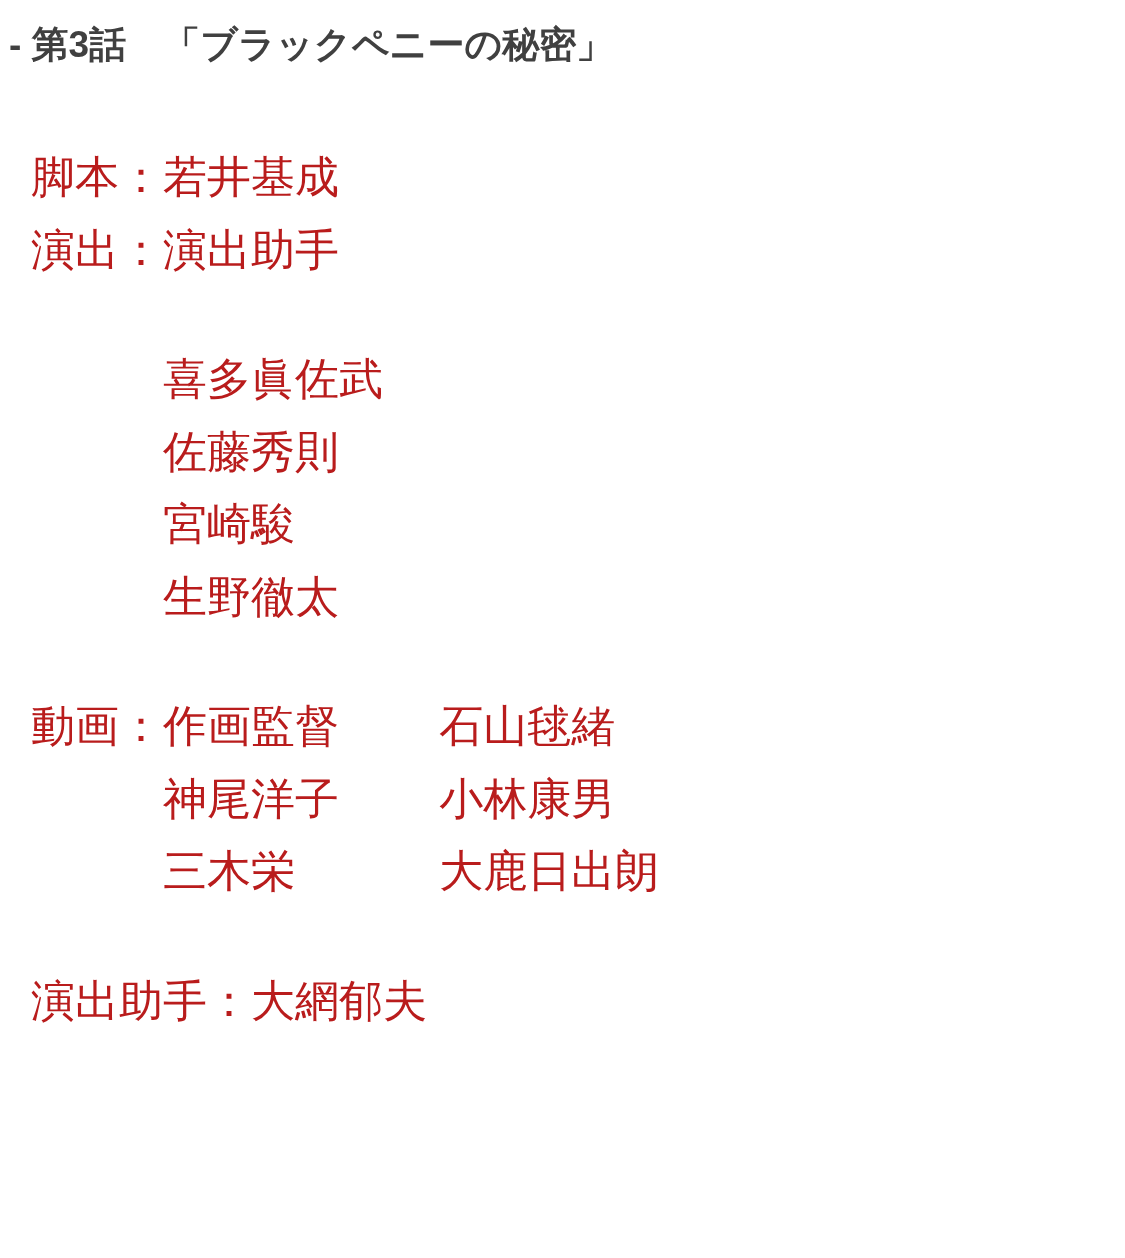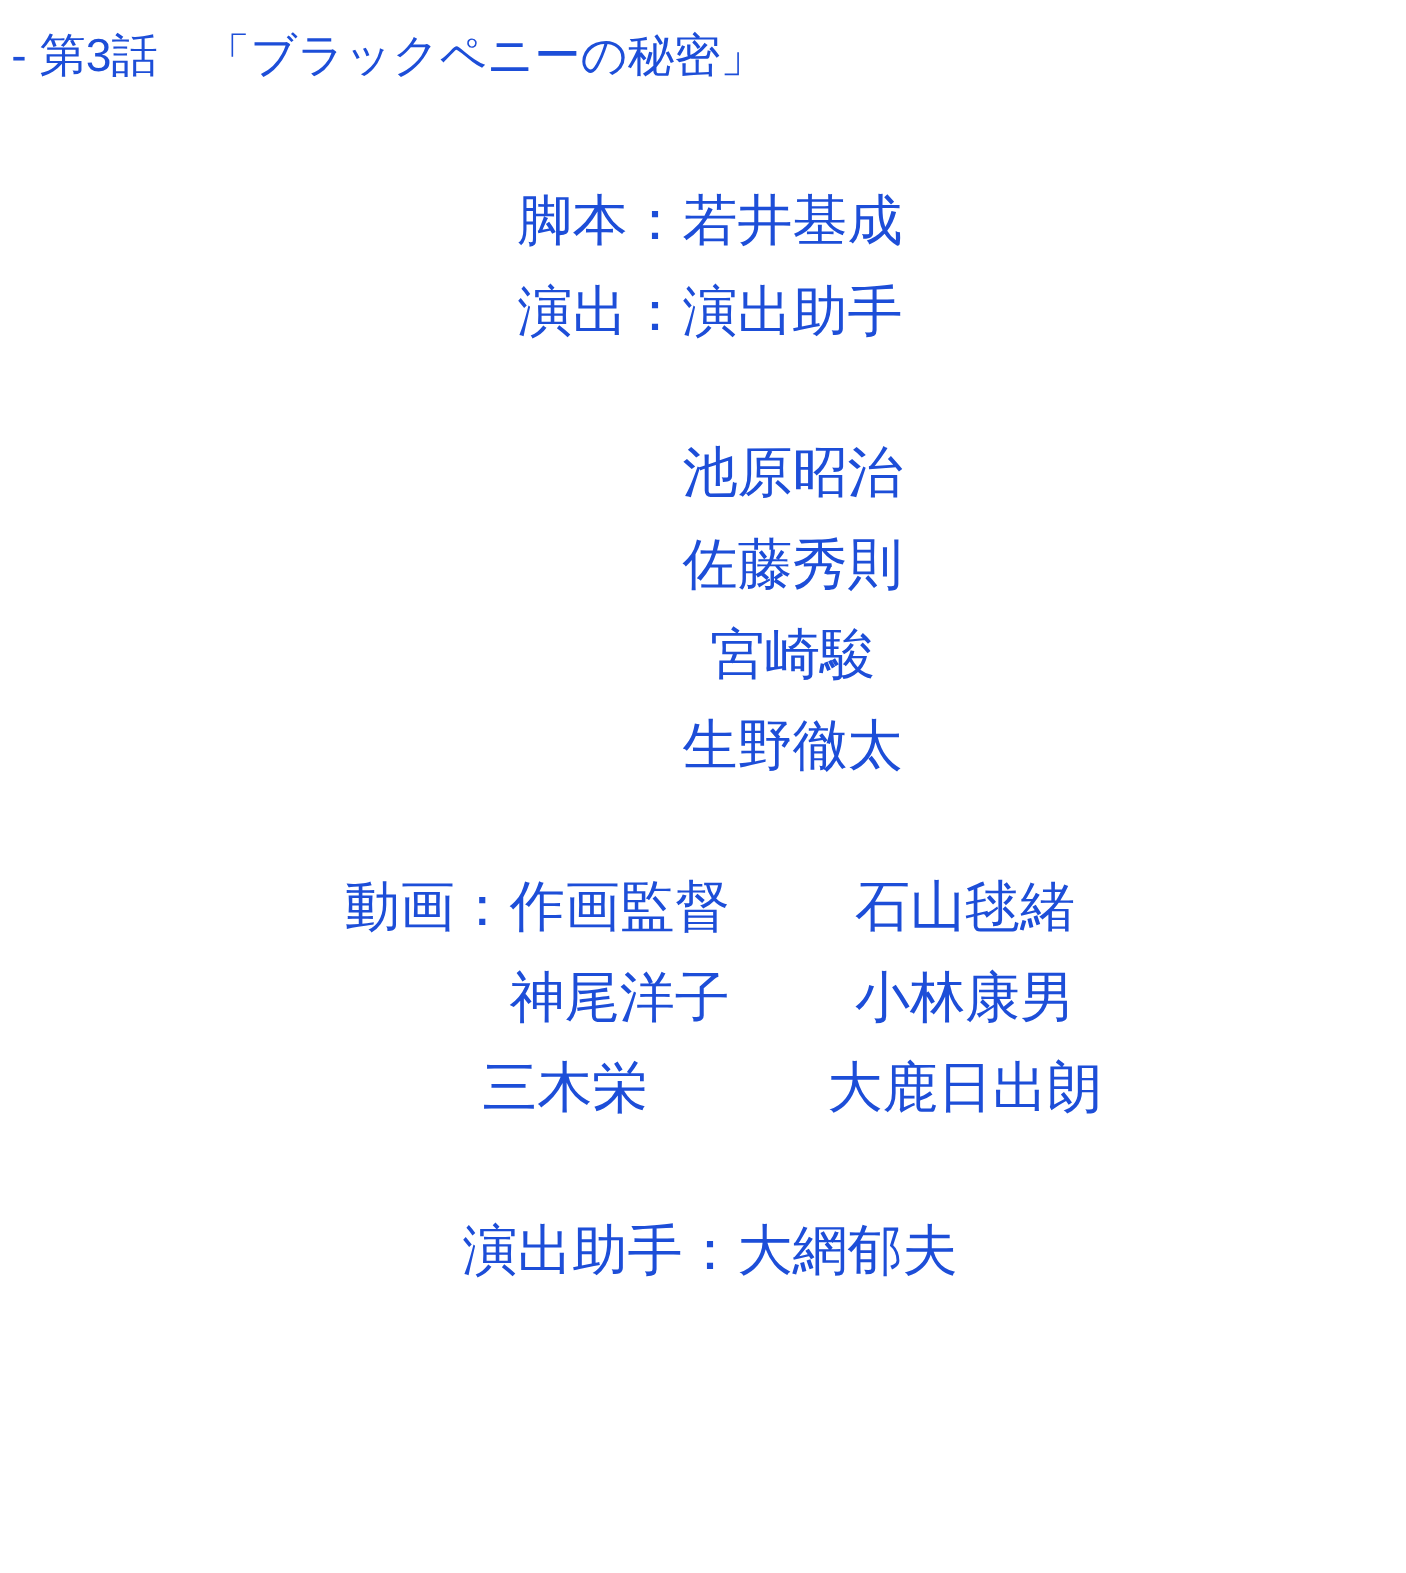--- a/index.html
+++ b/index.html
@@ -15,52 +15,51 @@
   }
   .page {
     box-sizing: border-box;
     width: 1125px;
     height: 1258px;
     padding: 0 20px 0 31px;
     background: #ffffff;
   }
   .heading {
     font-size: 37px;
-    font-weight: 400;
+    font-weight: 700;
     line-height: 50px;
     margin: 20px 0 71px -22px;
-    color: #1d4ed8;
+    color: #404040;
     white-space: pre-wrap;
   }
   .section {
     font-size: 44px;
     line-height: 72.5px;
     margin: 0 0 57px 0;
-    color: #1d4ed8;
+    color: #b91c1c;
     font-weight: 400;
-    text-align: center;
   }
   .line {
     white-space: pre-wrap;
   }
 </style>
 </head>
 <body style="background: rgb(255, 255, 255);">
 
 <div class="page">
 
   <div class="heading">- 第3話　「ブラックペニーの秘密」</div>
 
   <div class="section">
     <div class="line">脚本：若井基成</div>
     <div class="line">演出：演出助手</div>
   </div>
 
   <div class="section">
-    <div class="line">　　　池原昭治</div>
+    <div class="line">　　　喜多眞佐武</div>
     <div class="line">　　　佐藤秀則</div>
     <div class="line">　　　宮崎駿</div>
     <div class="line">　　　生野徹太</div>
   </div>
 
   <div class="section">
     <div class="line">動画：作画監督　　 石山毬緒</div>
     <div class="line">　　　神尾洋子　　 小林康男</div>
     <div class="line">　　　三木栄　　　 大鹿日出朗</div>
   </div>

